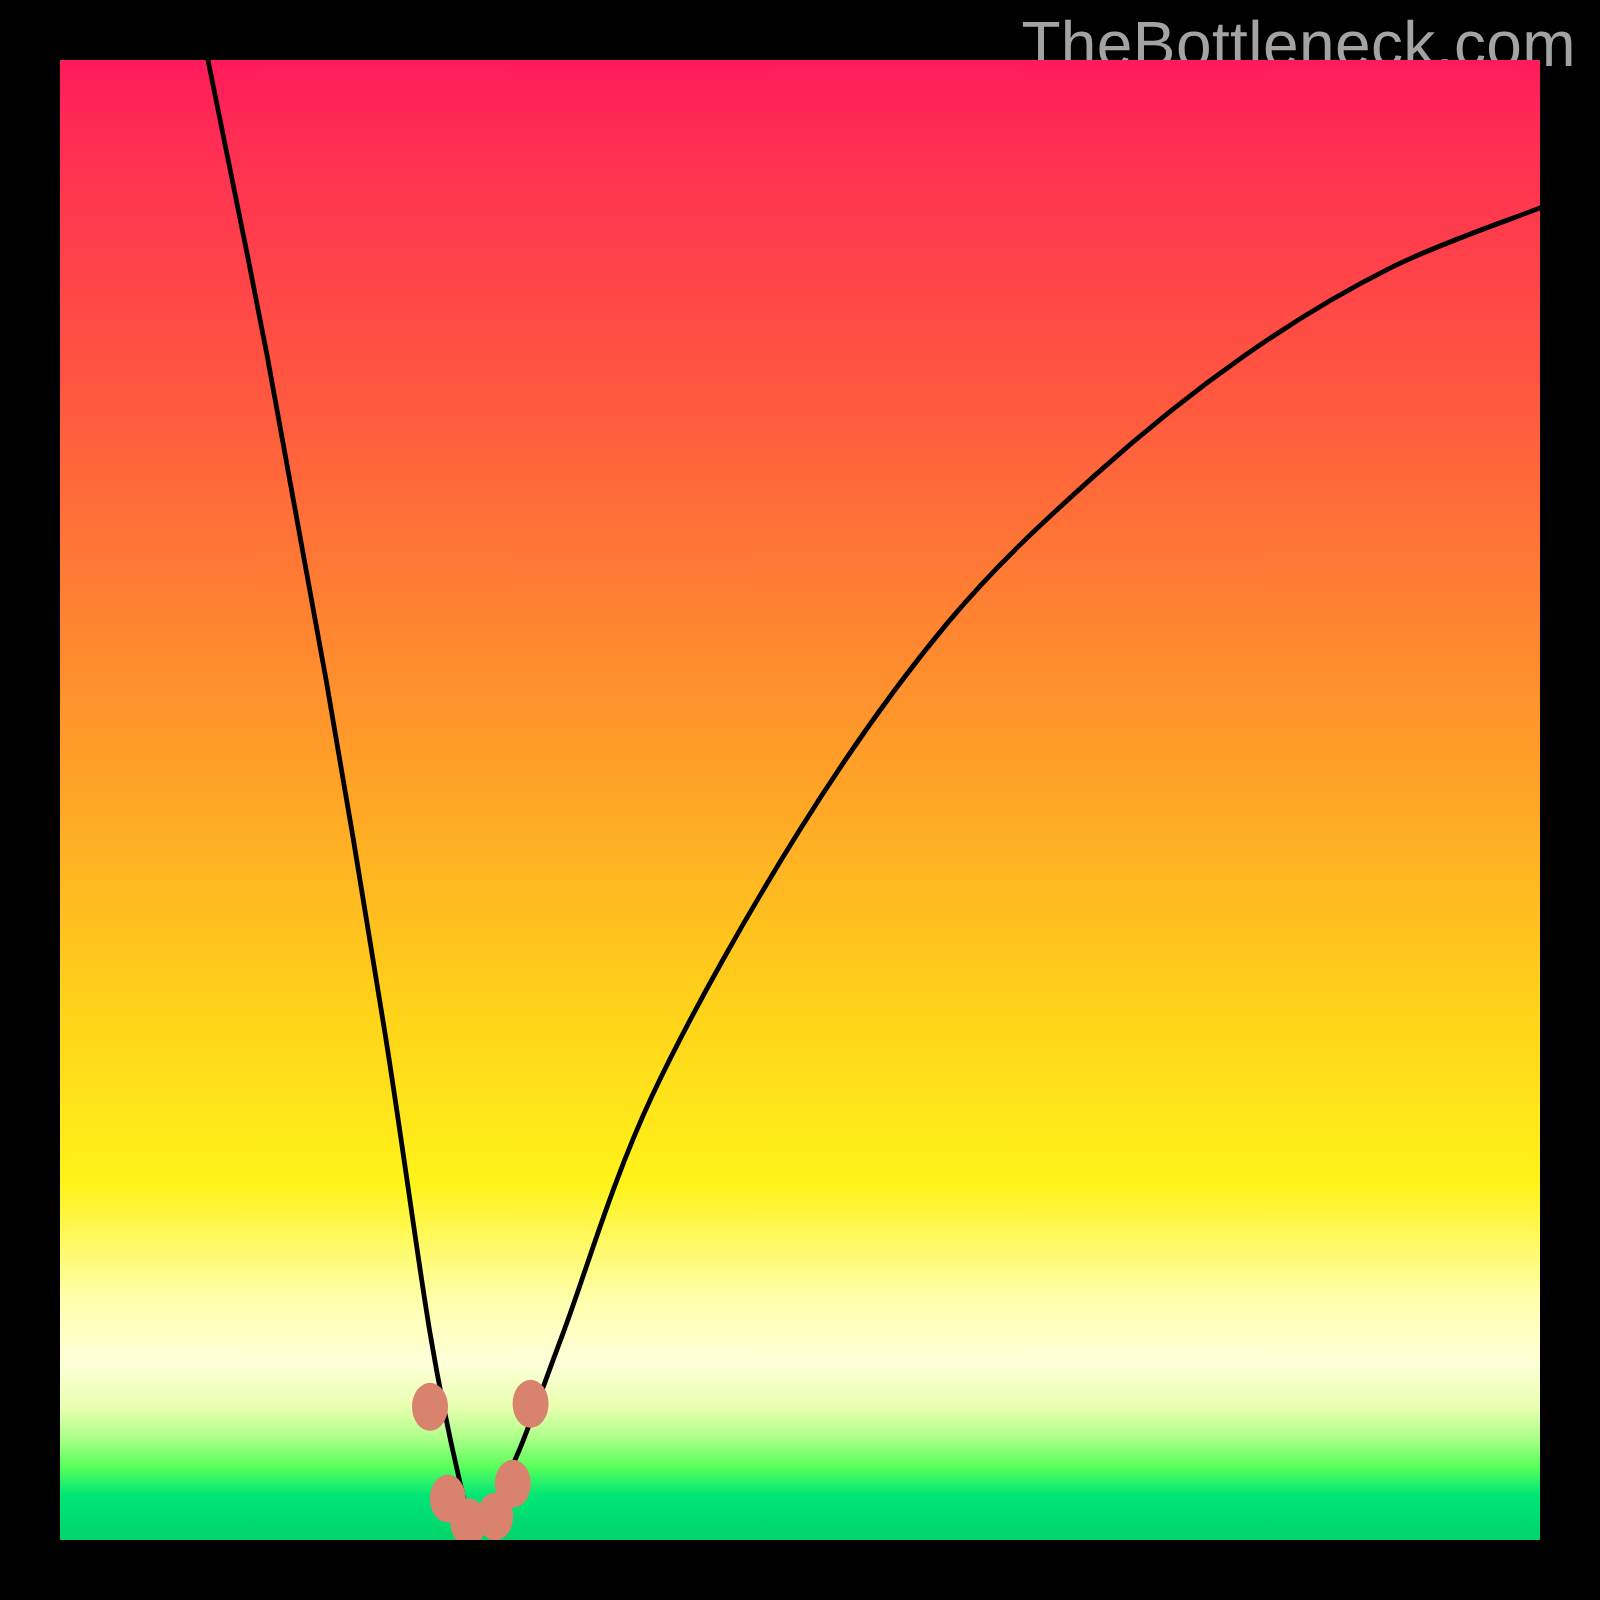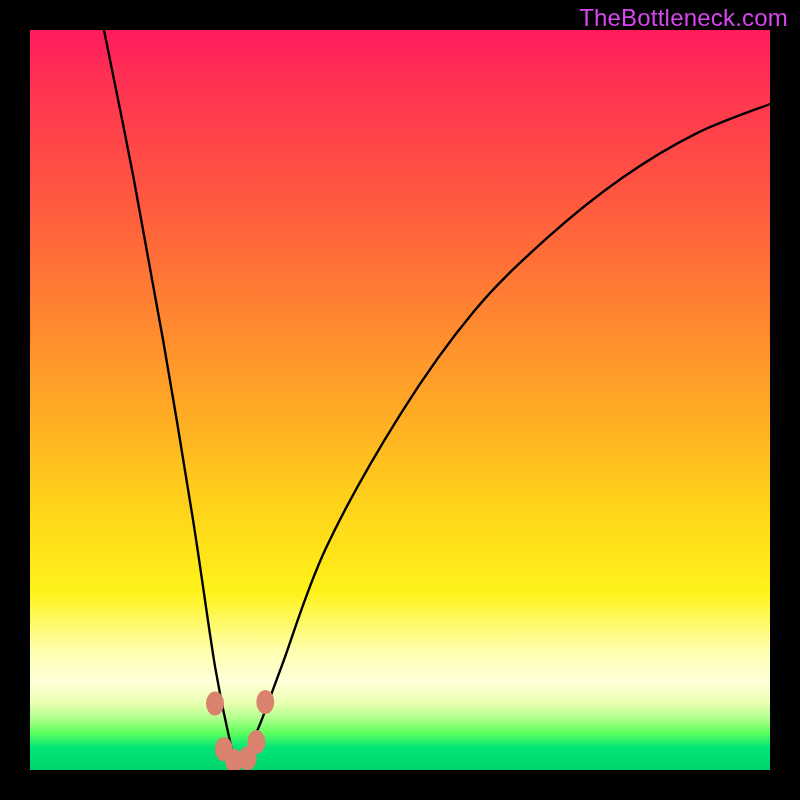--- a/index.html
+++ b/index.html
@@ -41,22 +41,22 @@
       #b0ff8c 93%,
       #5cff5c 95%,
       #00e676 97%,
       #00d46b 100%
     );
   }
   .watermark {
     position: absolute;
     top: 4px;
     right: 12px;
-    color: #d946ef;
-    font-size: 24px;
+    color: #a3a3a3;
+    font-size: 32px;
     letter-spacing: 0.2px;
     user-select: none;
   }
   svg.curve {
     position: absolute;
     left: 0;
     top: 0;
     width: 740px;
     height: 740px;
     pointer-events: none;

